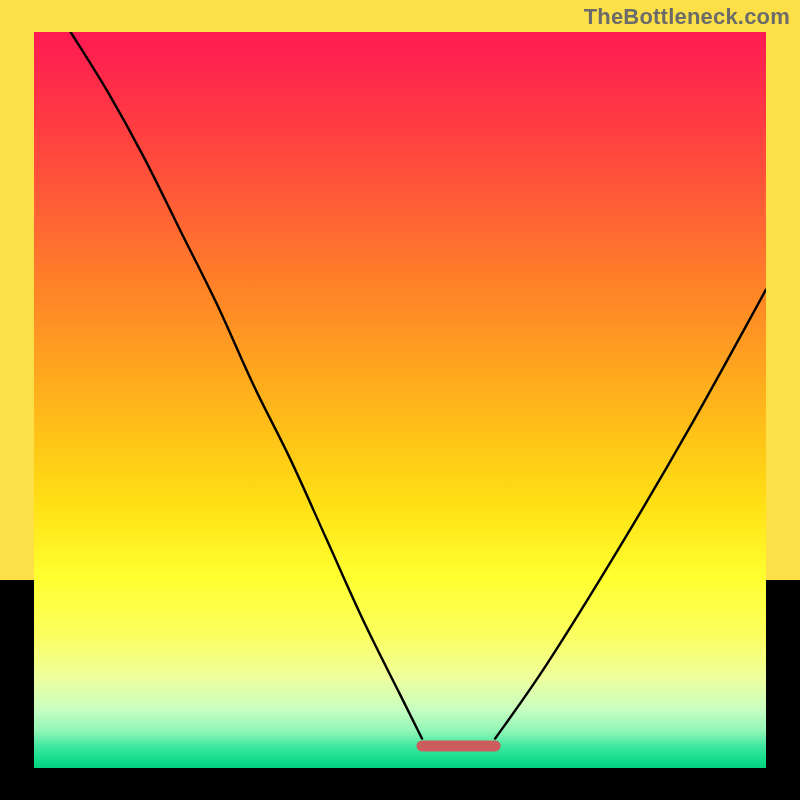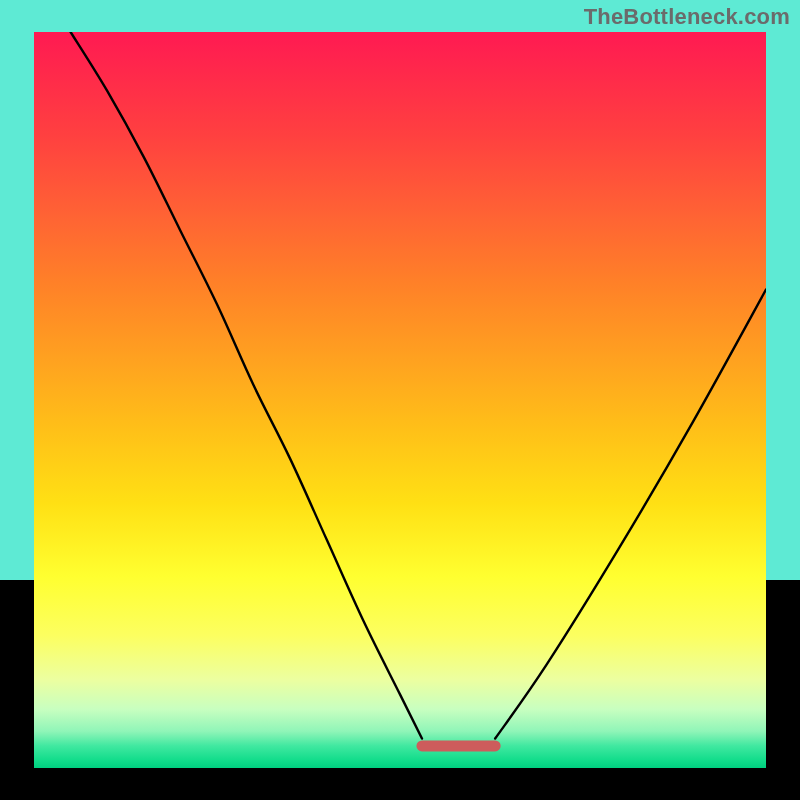--- a/index.html
+++ b/index.html
@@ -1,21 +1,21 @@
 <!DOCTYPE html>
 <html><head>
 <meta charset="utf-8">
 <style>
   * { margin: 0; padding: 0; box-sizing: border-box; }
   html, body { width: 800px; height: 800px; overflow: hidden; background: #000; }
   .frame {
     position: relative;
     width: 800px;
     height: 580px;
-    background: #5eead4;
+    background: #fde047;
     padding-left: 8px;
   }
   .watermark {
     position: absolute;
     top: 4px;
     right: 10px;
     font-family: Arial, Helvetica, sans-serif;
     font-size: 22px;
     font-weight: bold;
     color: #6b6b6b;

